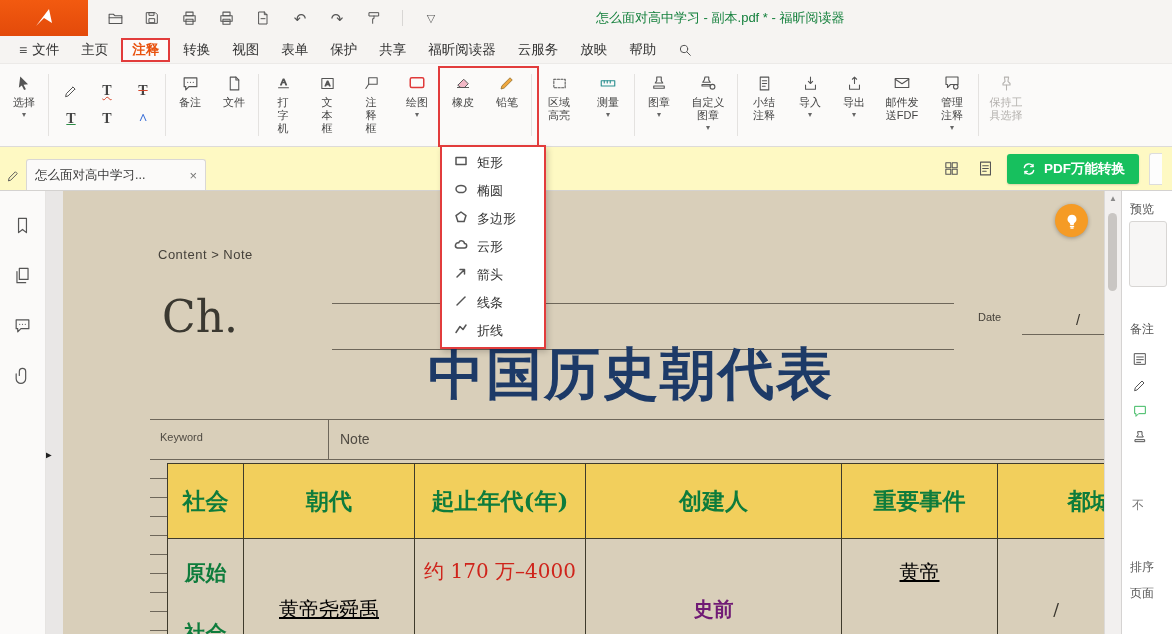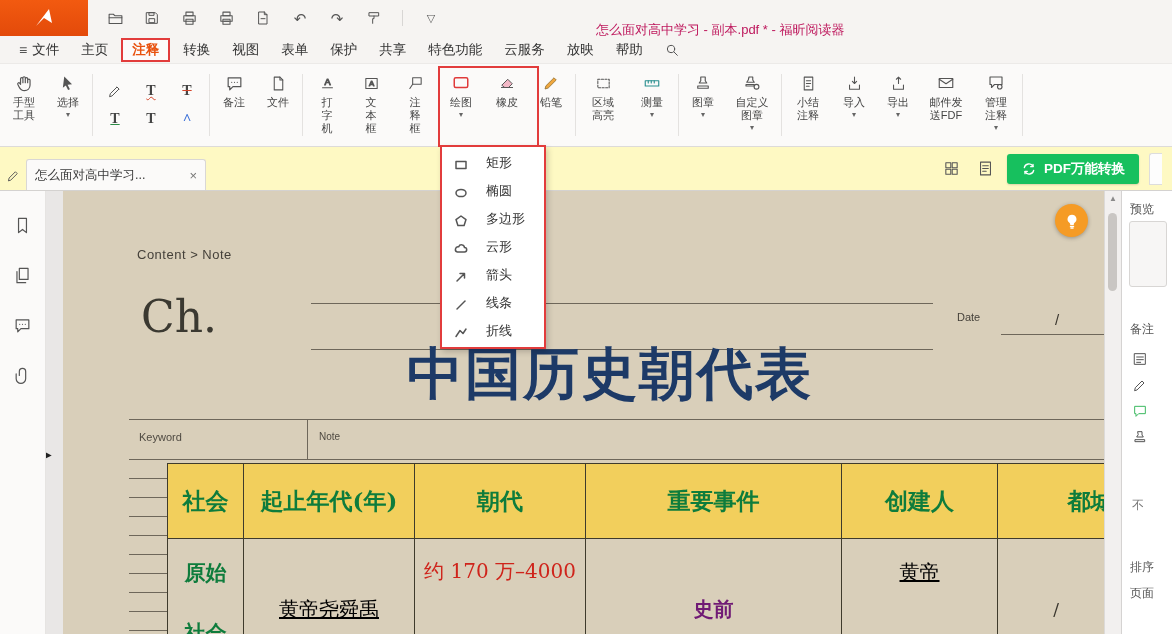--- a/index.html
+++ b/index.html
@@ -14,21 +14,21 @@
   svg.icn.gray *{stroke:#b5b2af;}
   svg.icn.wht *{stroke:#fff;stroke-width:2;}
 
   
   #titlebar{height:36px;display:flex;align-items:center;background:#f6f4f2;position:relative;}
   #logo{width:88px;height:36px;background:linear-gradient(180deg,#f25a10,#e34a0a);display:flex;align-items:center;justify-content:center;flex:0 0 auto;}
   .qat{display:flex;align-items:center;gap:15px;margin-left:16px;}
   .qat-btn{width:22px;height:22px;display:flex;align-items:center;justify-content:center;border-radius:3px;}
   .qat-glyph{font-size:15px;color:#555;line-height:1;}
   .qat-sep{width:1px;height:16px;background:#d8d6d4;margin:0 2px;}
-  #win-title{position:absolute;left:596px;top:12px;height:36px;display:flex;align-items:center;font-size:13px;color:#be185d;white-space:nowrap;}
+  #win-title{position:absolute;left:596px;top:0;height:36px;display:flex;align-items:center;font-size:13px;color:#15803d;white-space:nowrap;}
 
   
   #menubar{height:27px;display:flex;align-items:center;background:#f6f4f2;padding-left:8px;}
   .menu-item{padding:3px 11px;font-size:13.5px;color:#333;white-space:nowrap;display:flex;align-items:center;gap:5px;}
   .menu-item.active{color:#e8520e;font-weight:bold;border:2px solid #e23c3c;background:#fcfbfa;padding:1px 9px;margin:0 2px;}
   .mi-glyph{font-size:14px;color:#555;}
   #menu-search{margin-left:10px;display:flex;align-items:center;}
 
   
   #ribbon{height:82px;background:#fbfaf9;border-top:1px solid #eceae8;border-bottom:1px solid #dddbd9;display:flex;align-items:stretch;padding:0 0 0 4px;gap:4px;position:relative;}
@@ -45,21 +45,21 @@
   .t-under{text-decoration:underline #2c8c46;}
   .t-insert{color:#3a6fd8;font-size:15px;}
   .rbtn.disabled{color:#b3b0ad;}
 
   
   .anno-box{position:absolute;border:2px solid #e23c3c;pointer-events:none;z-index:40;}
   #box-drawing{left:438px;top:66px;width:97px;height:77px;}
 
   
   #drawing-dropdown{position:absolute;left:440px;top:145px;width:102px;background:#fff;border:2px solid #e23c3c;z-index:50;box-shadow:2px 3px 6px rgba(0,0,0,.18);padding:2px 0;}
-  .dd-item{display:flex;align-items:flex-end;gap:18px;padding:5px 6px 5px 12px;font-size:13px;color:#333;}
+  .dd-item{display:flex;align-items:flex-start;gap:9px;padding:5px 6px 5px 12px;font-size:13px;color:#333;}
   .dd-ic{width:14px;height:14px;display:flex;align-items:center;justify-content:center;}
 
   
   #tabbar{height:43px;background:#fef9c3;border-bottom:1px solid #d4d2d0;display:flex;align-items:flex-end;position:relative;}
   #tb-pencil{width:22px;height:30px;display:flex;align-items:center;justify-content:center;margin-left:2px;}
   .doc-tab{height:30px;width:162px;background:#fbfaf9;border:1px solid #d9d7d5;border-bottom:none;border-radius:3px 3px 0 0;display:flex;align-items:center;padding:0 8px;margin-left:2px;font-size:12.5px;color:#3a3a3a;gap:8px;}
   .doc-tab .tab-title{flex:1;overflow:hidden;white-space:nowrap;}
   .tab-close{font-size:13px;color:#777;line-height:1;}
   #tb-right{margin-left:auto;display:flex;align-items:center;gap:10px;height:43px;padding-right:10px;}
   .tb-icon{width:24px;height:24px;display:flex;align-items:center;justify-content:center;}
@@ -67,33 +67,33 @@
   #tb-sliver{width:12px;height:30px;background:#fdfdfd;border:1px solid #ddd;border-right:none;border-radius:3px 0 0 0;}
 
   
   #main{height:446px;display:flex;position:relative;}
   #left-sidebar{width:45px;background:#fbfaf9;border-right:1px solid #e6e4e2;display:flex;flex-direction:column;align-items:center;padding-top:22px;gap:26px;flex:0 0 auto;}
   .ls-btn{width:24px;height:24px;display:flex;align-items:center;justify-content:center;}
   #doc-area{flex:1;position:relative;background:#e9e7e6;overflow:hidden;}
 
   
   #pdf-page{position:absolute;left:17px;top:0;right:16px;bottom:0;background:#d9cfba;overflow:hidden;}
-  #pdf-page .abs{position:absolute;}
+  #pdf-page .abs{position:absolute;margin-left:21px;}
   .pline{border-top:1px solid #6e675a;height:0;}
   .pg-breadcrumb{left:74px;top:56px;font-size:13px;color:#45413a;letter-spacing:.5px;}
   .pg-ch{left:78px;top:100px;font-size:44px;color:#3b3931;font-family:"DejaVu Serif",serif;}
   .pg-lineA{left:248px;top:112px;width:622px;}
   .pg-lineB{left:248px;top:158px;width:622px;}
   .pg-date{left:894px;top:120px;font-size:11px;color:#45413a;}
   .pg-dateline{left:938px;top:143px;width:152px;}
   .pg-slash{left:992px;top:120px;font-size:15px;color:#3a362e;}
   .pg-title{left:344px;top:146px;font-size:56px;font-weight:bold;color:#1d3a67;font-family:"DejaVu Serif",serif;letter-spacing:2px;white-space:nowrap;}
   .pg-lineC{left:66px;top:228px;width:978px;}
   .pg-keyword{left:76px;top:240px;font-size:11px;color:#4f4a42;}
-  .pg-note{left:256px;top:240px;font-size:10px;color:#4f4a42;}
+  .pg-note{left:256px;top:240px;font-size:14px;color:#4f4a42;}
   .pg-kdiv{left:244px;top:228px;width:1px;height:40px;background:#6e675a;}
   .pg-lineD{left:66px;top:268px;width:978px;}
   .pg-rules{left:66px;top:269px;width:38px;bottom:0;background:repeating-linear-gradient(to bottom,transparent 0 18px,#6e675a 18px 19px);}
 
   
   #htable{position:absolute;left:104px;top:272px;display:grid;grid-template-columns:75px 170px 170px 255px 155px 185px;gap:1px;background:#3f3b2c;padding:1px;width:1010px;}
   .th{height:74px;background:#f2cf5c;display:flex;align-items:center;justify-content:center;font-family:"DejaVu Serif",serif;font-weight:bold;font-size:23px;color:#0e7c3c;}
   .td{height:130px;background:#d9cfba;position:relative;}
   .cellt{position:absolute;left:0;right:0;text-align:center;font-family:"DejaVu Serif",serif;white-space:nowrap;}
   .grn{color:#0e7c3c;font-weight:bold;font-size:21px;}
@@ -201,49 +201,40 @@
     <div class="menu-item">
         <span>表单</span>
       </div>
     <div class="menu-item">
         <span>保护</span>
       </div>
     <div class="menu-item">
         <span>共享</span>
       </div>
     <div class="menu-item">
-        <span>特色功能</span>
+        <span>福昕阅读器</span>
       </div>
     <div class="menu-item">
         <span>云服务</span>
       </div>
     <div class="menu-item">
         <span>放映</span>
       </div>
     <div class="menu-item">
         <span>帮助</span>
       </div>
     <div id="menu-search">
         <svg class="icn" width="16" height="16" viewBox="0 0 24 24">
           <circle cx="10.5" cy="10.5" r="5.5"></circle>
           <path d="M15 15l5 5"></path>
         </svg>
       </div>
   </div>
 
   <div id="ribbon">
-    <div class="rbtn">
-      <span class="ric">
-          <svg class="icn" width="19" height="19" viewBox="0 0 24 24">
-            <path d="M7 13V6a1.5 1.5 0 013 0v5m0-6a1.5 1.5 0 013 0v6m0-5a1.5 1.5 0 013 0v5m0-3a1.5 1.5 0 013 0v6c0 4-3 7-7 7-3.2 0-5-1-7-5l-1.5-3a1.4 1.4 0 012.4-1.4L7 13"></path>
-          </svg>
-        </span>
-      <span class="ml">手型
-工具</span>
-    </div>
     <div class="rbtn">
       <span class="ric">
           <svg class="icn" width="17" height="17" viewBox="0 0 24 24">
             <path class="f" d="M6 2l11 11-6.3.6L14 20l-2.6 1-3.2-6.3L4 18z"></path>
           </svg>
         </span>
       <span>选择</span>
       <span class="caret">▾</span>
     </div>
     <div class="rsep"></div>
@@ -438,20 +429,30 @@
           <svg class="icn" width="18" height="18" viewBox="0 0 24 24">
             <path d="M4 4h16v10H10l-4 4v-4H4z"></path>
             <circle cx="17" cy="17" r="3"></circle>
           </svg>
         </span>
       <span class="ml">管理
 注释</span>
       <span class="caret">▾</span>
     </div>
     <div class="rsep"></div>
+    <div class="rbtn w46 disabled">
+      <span class="ric">
+          <svg class="icn gray" width="17" height="17" viewBox="0 0 24 24">
+            <path d="M9 3h6l-1 6 3 3v2H7v-2l3-3z"></path>
+            <path d="M12 14v7"></path>
+          </svg>
+        </span>
+      <span class="ml">保持工
+具选择</span>
+    </div>
   </div>
 
   <div id="box-drawing" class="anno-box"></div>
 
   <div id="tabbar">
     <div id="tb-pencil">
         <svg class="icn" width="15" height="15" viewBox="0 0 24 24">
           <path d="M4 20l1-4L15 6l3 3L8 19z"></path>
         </svg>
       </div>
@@ -526,24 +527,24 @@
         <div class="abs pg-title">中国历史朝代表</div>
         <div class="abs pline pg-lineC"></div>
         <div class="abs pg-keyword">Keyword</div>
         <div class="abs pg-note">Note</div>
         <div class="abs pg-kdiv"></div>
         <div class="abs pline pg-lineD"></div>
         <div class="abs pg-rules"></div>
 
         <div id="htable">
           <div class="th">社会</div>
+          <div class="th">朝代</div>
           <div class="th">起止年代(年)</div>
-          <div class="th">朝代</div>
+          <div class="th">创建人</div>
           <div class="th">重要事件</div>
-          <div class="th">创建人</div>
           <div class="th">都城</div>
 
           <div class="td">
             <span class="cellt grn" style="top:20px;">原始</span>
             <span class="cellt grn" style="top:80px;">社会</span>
           </div>
           <div class="td">
             <span class="cellt lnk" style="top:57px;">黄帝尧舜禹</span>
           </div>
           <div class="td">

